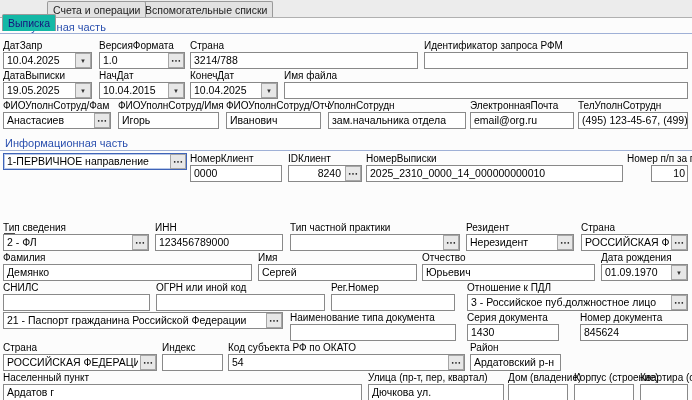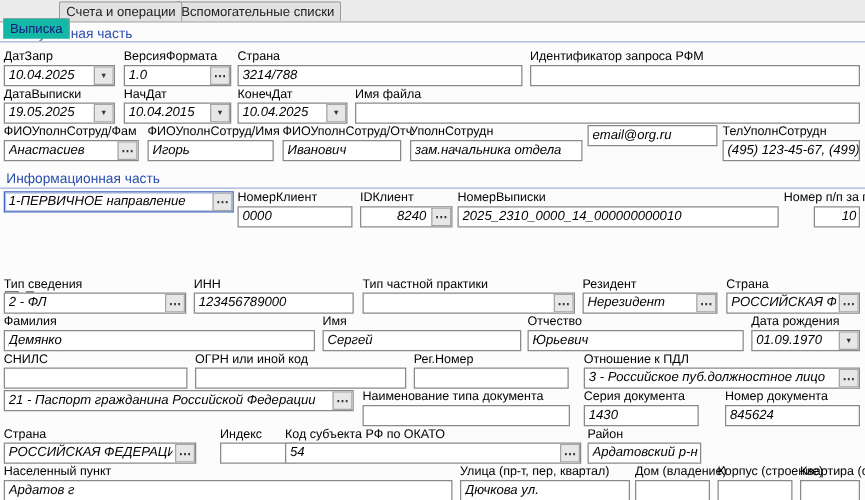--- a/index.html
+++ b/index.html
@@ -27,21 +27,21 @@
   .sect .tri { font-size:8px; margin-right:4px; position:relative; top:-1px; }
   .sect-line { position:absolute; left:0; width:692px; height:1px; background:#9fb0d6; }
   
   .fld { position:absolute; }
   .lbl { font-size:10px; height:12px; line-height:12px; white-space:nowrap; color:#000; }
   .box {
     height:17px; border:1px solid #898989; background:#fff;
     display:flex; align-items:center; padding:0 0 0 3px; overflow:hidden;
   }
   .box.focus { border:1px solid #3f64b8; box-shadow: inset 0 0 0 1px #b9c8e8; }
-  .val { flex:1; font-size:10.5px; white-space:nowrap; overflow:hidden; line-height:15px;font-style:italic; }
+  .val { flex:1; font-size:10.5px; white-space:nowrap; overflow:hidden; line-height:15px; }
   .val.right { text-align:right; padding-right:2px; }
   .btn {
     flex:0 0 auto; width:16px; height:15px; margin-left:2px;
     background:#e7e7e7; border:1px solid #a6a6a6;
     display:flex; align-items:center; justify-content:center;
     color:#333; cursor:default;
   }
   .btn.arrow { font-size:6px; }
   .btn.dots { font-size:10px; font-weight:bold; letter-spacing:0; }
   
@@ -138,20 +138,21 @@
     <span class="val">Иванович</span>
   </div>
 </div>
 <div class="fld" style="left:328px;top:100px;width:138px">
   <div class="lbl">УполнСотрудн</div>
   <div class="box">
     <span class="val">зам.начальника отдела</span>
   </div>
 </div>
 <div class="fld" style="left:470px;top:100px;width:104px">
+  <div class="lbl">ЭлектроннаяПочта</div>
   <div class="box">
     <span class="val">email@org.ru</span>
   </div>
 </div>
 <div class="fld" style="left:578px;top:100px;width:110px">
   <div class="lbl">ТелУполнСотрудн</div>
   <div class="box">
     <span class="val">(495) 123-45-67, (499) 987</span>
   </div>
 </div>
@@ -310,21 +311,21 @@
   </div>
 </div>
 
 <div class="fld" style="left:3px;top:342px;width:154px">
   <div class="lbl">Страна</div>
   <div class="box">
     <span class="val">РОССИЙСКАЯ ФЕДЕРАЦИЯ</span>
     <span class="btn dots">⋯</span>
   </div>
 </div>
-<div class="fld" style="left:176px;top:342px;width:61px">
+<div class="fld" style="left:162px;top:342px;width:61px">
   <div class="lbl">Индекс</div>
   <div class="box">
     <span class="val"></span>
   </div>
 </div>
 <div class="fld" style="left:228px;top:342px;width:237px">
   <div class="lbl">Код субъекта РФ по ОКАТО</div>
   <div class="box">
     <span class="val">54</span>
     <span class="btn dots">⋯</span>

